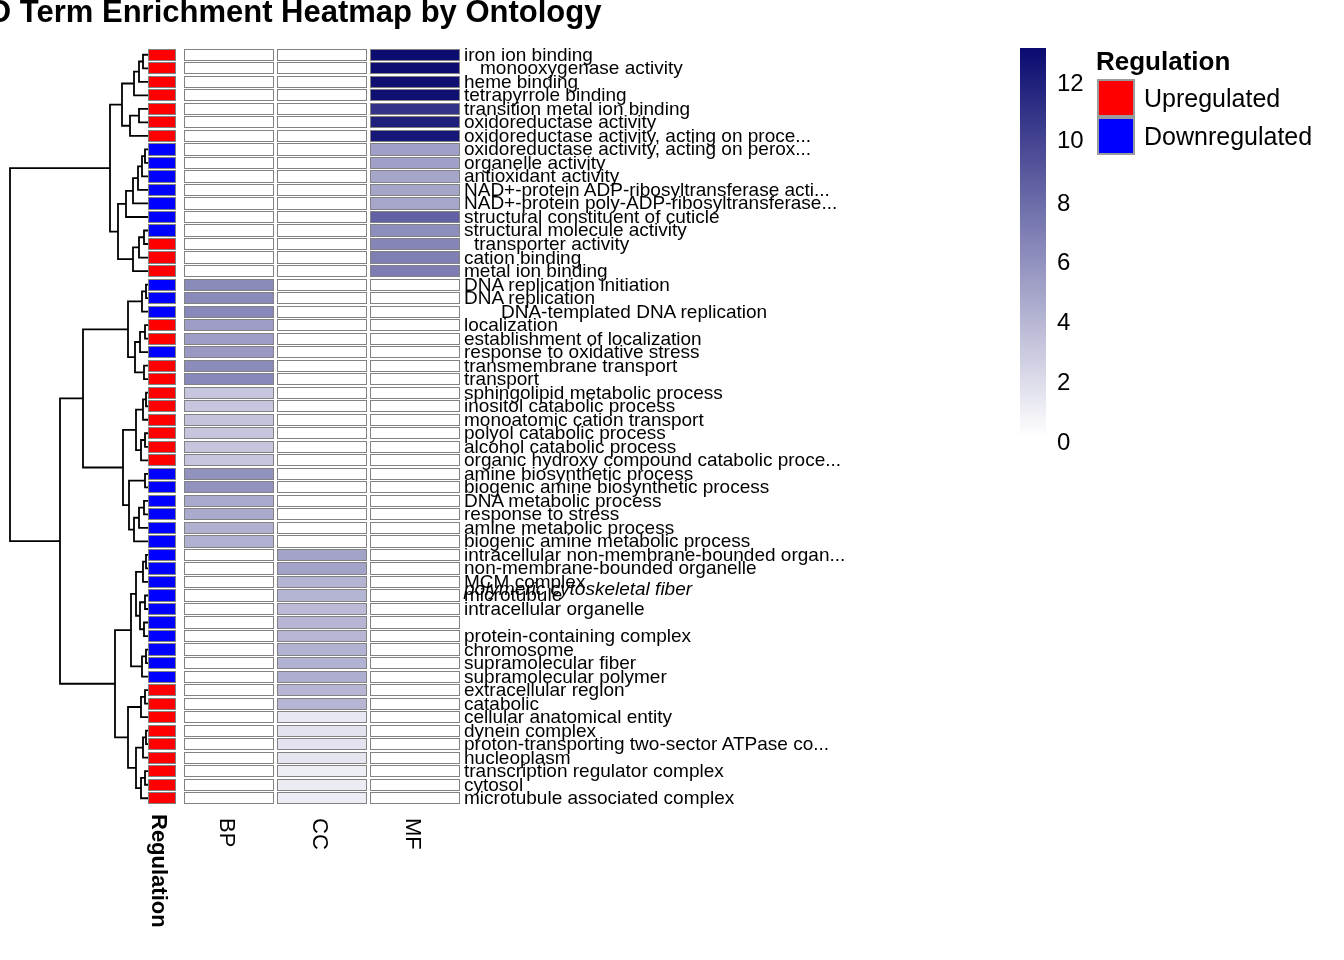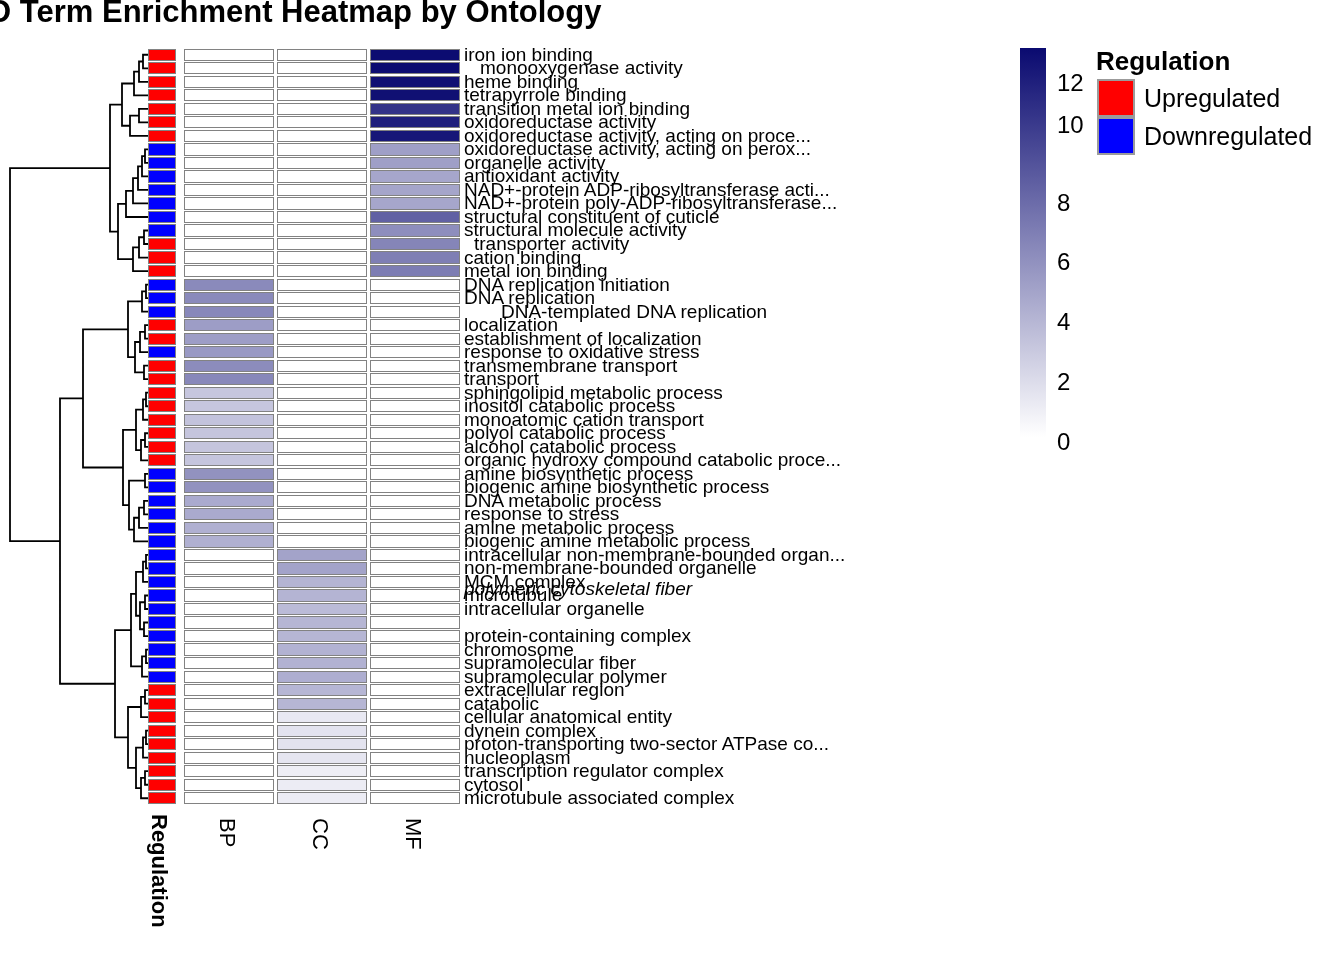--- a/index.html
+++ b/index.html
@@ -317,21 +317,21 @@
   <div id="col-labels">
     <div class="collabel bold" style="left:172px;top:814px;">Regulation</div>
   <div class="collabel" style="left: 240px; top: 818px;">BP</div>
       <div class="collabel" style="left: 333px; top: 818px;">CC</div>
       <div class="collabel" style="left: 426px; top: 818px;">MF</div>
     </div>
 
   <div id="colorbar" style="left: 1020px; top: 48px; width: 26px; height: 389px; background: linear-gradient(to top, rgb(255, 255, 255) 0%, rgb(194, 194, 219) 25%, rgb(133, 133, 184) 50%, rgb(71, 71, 148) 75%, rgb(10, 10, 112) 100%);"></div>
   <div id="colorbar-ticks">
       <div class="cbtick" style="left: 1057px; top: 70.9231px;">12</div>
-      <div class="cbtick" style="left: 1057px; top: 113px; text-align: right;">10</div>
+      <div class="cbtick" style="left: 1057px; top: 128px; text-align: right;">10</div>
       <div class="cbtick" style="left: 1057px; top: 190.615px;">8</div>
       <div class="cbtick" style="left: 1057px; top: 250.462px;">6</div>
       <div class="cbtick" style="left: 1057px; top: 310.308px;">4</div>
       <div class="cbtick" style="left: 1057px; top: 370.154px;">2</div>
       <div class="cbtick" style="left: 1057px; top: 430px;">0</div>
     </div>
 
   <div id="legend">
     <div id="legend-title">Regulation</div>
     <div class="swatch" id="swatch-up" style="top: 79px; background: rgb(255, 0, 0);"></div>

